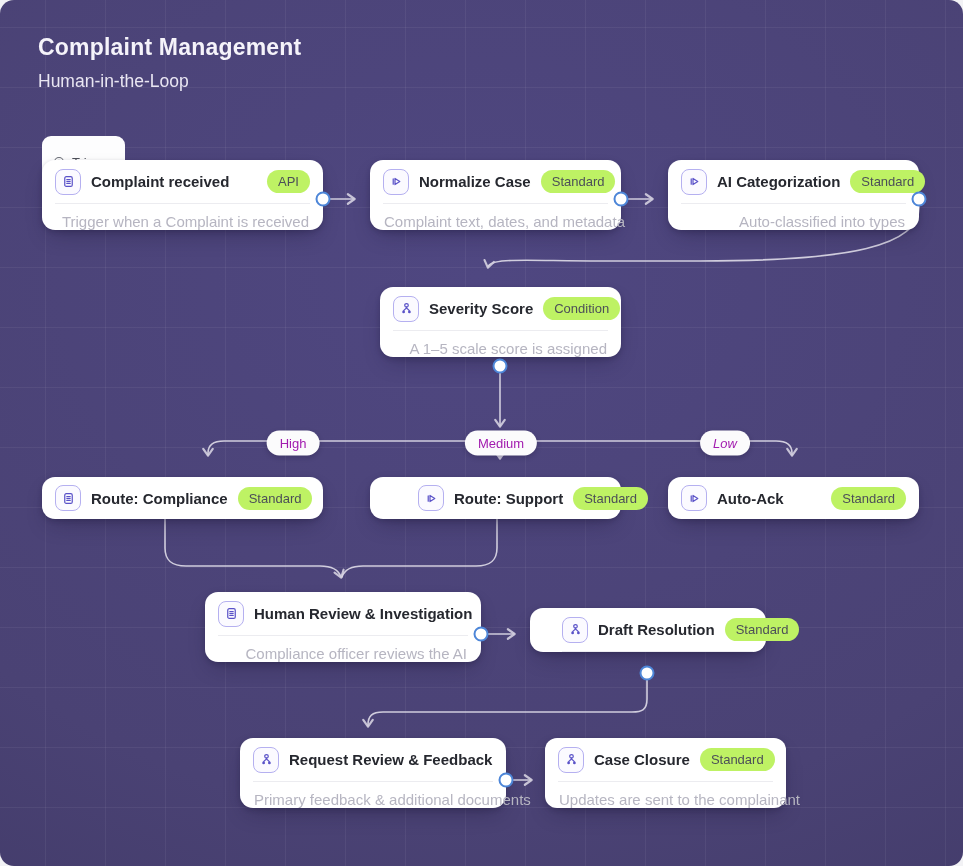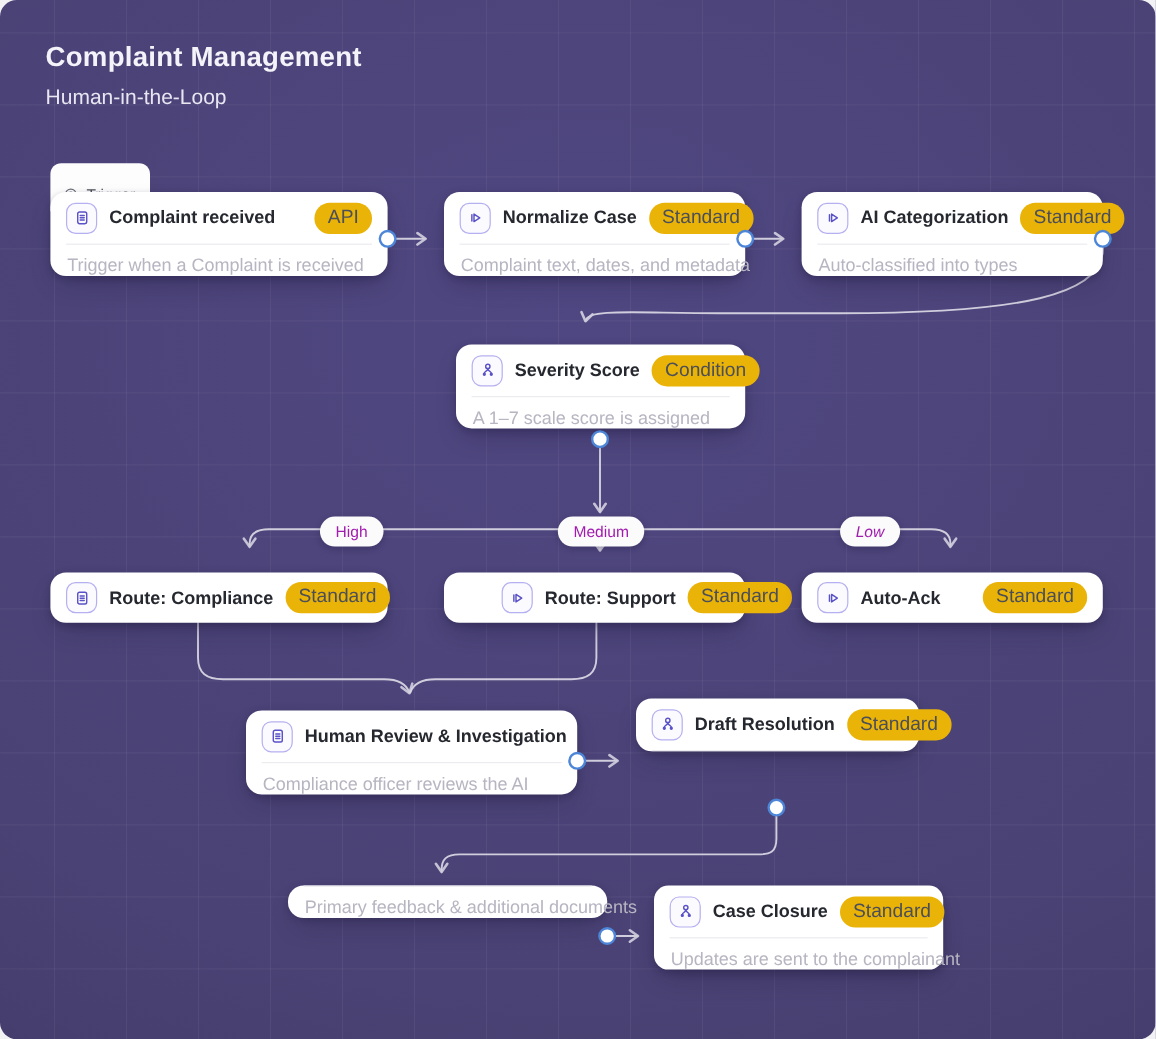--- a/index.html
+++ b/index.html
@@ -3,39 +3,40 @@
 <meta charset="utf-8">
 <style>
   html,body{margin:0;padding:0;background:#f2f2f5;font-family:"Liberation Sans","DejaVu Sans",sans-serif;}
   .canvas{
     position:relative;width:963px;height:866px;border-radius:14px;overflow:hidden;
     background:
       linear-gradient(rgba(255,255,255,.055) 1px, transparent 1px) -15px -33px/60px 60px,
       linear-gradient(90deg, rgba(255,255,255,.055) 1px, transparent 1px) -15px -33px/60px 60px,
       radial-gradient(130% 115% at 50% 32%, #4f4781 0%, #4a4274 55%, #3b3560 100%);
     background-color:#4a4274;
+    text-align:right;
   }
   .canvas > *{position:absolute;}
   .hdr-title{left:38px;top:34px;font-size:23px;font-weight:600;color:#f5f3fa;letter-spacing:.2px;}
   .hdr-sub{left:38px;top:71px;font-size:17.5px;font-weight:400;color:#e9e6f2;}
   .edges{left:0;top:0;z-index:1;}
   .edges path{fill:none;stroke:#dcd9e6;stroke-width:1.6;stroke-linecap:round;stroke-linejoin:round;opacity:.92;}
   .node{
     z-index:2;background:#fff;border-radius:13px;box-sizing:border-box;
     box-shadow:0 10px 22px -8px rgba(22,17,48,.40), 0 2px 5px rgba(22,17,48,.22);
   }
   .node-head{display:flex;align-items:center;gap:10px;padding:0 13px;height:43px;}
   .iconbox{
     width:26px;height:26px;border-radius:8px;border:1.5px solid #b5b0f0;background:#fbfaff;
     display:flex;align-items:center;justify-content:center;flex:0 0 auto;box-sizing:border-box;
   }
   .iconbox svg{stroke:#5a52c8;fill:none;stroke-width:1.3;stroke-linecap:round;stroke-linejoin:round;}
   .node-title{font-size:15px;font-weight:600;color:#26282f;white-space:nowrap;}
   .badge{
-    margin-left:auto;background:#eab308;color:#4c4f58;font-size:16px;
+    margin-left:auto;background:#bef264;color:#4c4f58;font-size:13px;
     padding:4px 11px;border-radius:999px;white-space:nowrap;
   }
   .badge:empty{display:none;}
   .divider{border-top:1px solid #ececf0;margin:0 13px;}
   .node-sub{padding:9px 14px 0 14px;font-size:15px;color:#b6b5c1;white-space:nowrap;}
   .tab{
     z-index:1;background:#fdfdfe;border-radius:9px 9px 0 0;height:28px;padding:12px 12px 0 10px;
     display:flex;align-items:center;gap:6px;font-size:13px;color:#4e515b;
   }
   .tab svg{stroke:#6b6e78;fill:none;stroke-width:1.2;}
@@ -140,21 +141,21 @@
             <path d="M8 6.6 C8 9.2 4.9 8.4 4.9 11"></path>
             <path d="M8 6.6 C8 9.2 11.1 8.4 11.1 11"></path>
             <circle cx="4.9" cy="11.6" r="0.8" fill="#5a52c8"></circle>
             <circle cx="11.1" cy="11.6" r="0.8" fill="#5a52c8"></circle>
           </svg>
       </span>
       <span class="node-title">Severity Score</span>
       <span class="badge">Condition</span>
     </div>
     <div class="divider"></div>
-    <div class="node-sub">A 1–7 scale score is assigned</div>
+    <div class="node-sub">A 1–5 scale score is assigned</div>
   </div>
 
   <div class="pill" style="left:293px;top:443px;">High</div>
   <div class="pill" style="left:501px;top:443px;">Medium</div>
   <div class="pill" style="left:725px;top:443px;font-style:italic;">Low</div>
 
   <div class="node" style="left:42px;top:477px;width:281px;">
     <div class="node-head" style="height:42px;">
       <span class="iconbox">
         <svg width="15" height="15" viewBox="0 0 16 16">
@@ -204,38 +205,50 @@
             <line x1="6.2" y1="8" x2="9.8" y2="8"></line>
             <line x1="6.2" y1="10" x2="9.8" y2="10"></line>
           </svg>
       </span>
       <span class="node-title">Human Review &amp; Investigation</span>
     </div>
     <div class="divider"></div>
     <div class="node-sub">Compliance officer reviews the AI</div>
   </div>
 
-  <div class="node" style="left:530px;top:582px;width:236px;">
+  <div class="node" style="left:530px;top:608px;width:236px;padding-left:19px;">
     <div class="node-head">
       <span class="iconbox">
         <svg width="15" height="15" viewBox="0 0 16 16">
             <circle cx="8" cy="4.6" r="1.9"></circle>
             <path d="M8 6.6 C8 9.2 4.9 8.4 4.9 11"></path>
             <path d="M8 6.6 C8 9.2 11.1 8.4 11.1 11"></path>
             <circle cx="4.9" cy="11.6" r="0.8" fill="#5a52c8"></circle>
             <circle cx="11.1" cy="11.6" r="0.8" fill="#5a52c8"></circle>
           </svg>
       </span>
       <span class="node-title">Draft Resolution</span>
       <span class="badge">Standard</span>
     </div>
     <div class="divider"></div>
   </div>
 
   <div class="node" style="left:240px;top:738px;width:266px;">
+    <div class="node-head">
+      <span class="iconbox">
+        <svg width="15" height="15" viewBox="0 0 16 16">
+            <circle cx="8" cy="4.6" r="1.9"></circle>
+            <path d="M8 6.6 C8 9.2 4.9 8.4 4.9 11"></path>
+            <path d="M8 6.6 C8 9.2 11.1 8.4 11.1 11"></path>
+            <circle cx="4.9" cy="11.6" r="0.8" fill="#5a52c8"></circle>
+            <circle cx="11.1" cy="11.6" r="0.8" fill="#5a52c8"></circle>
+          </svg>
+      </span>
+      <span class="node-title">Request Review &amp; Feedback</span>
+    </div>
     <div class="divider"></div>
     <div class="node-sub">Primary feedback &amp; additional documents</div>
   </div>
 
   <div class="node" style="left:545px;top:738px;width:241px;border-radius:12px;">
     <div class="node-head">
       <span class="iconbox">
         <svg width="15" height="15" viewBox="0 0 16 16">
             <circle cx="8" cy="4.6" r="1.9"></circle>
             <path d="M8 6.6 C8 9.2 4.9 8.4 4.9 11"></path>

